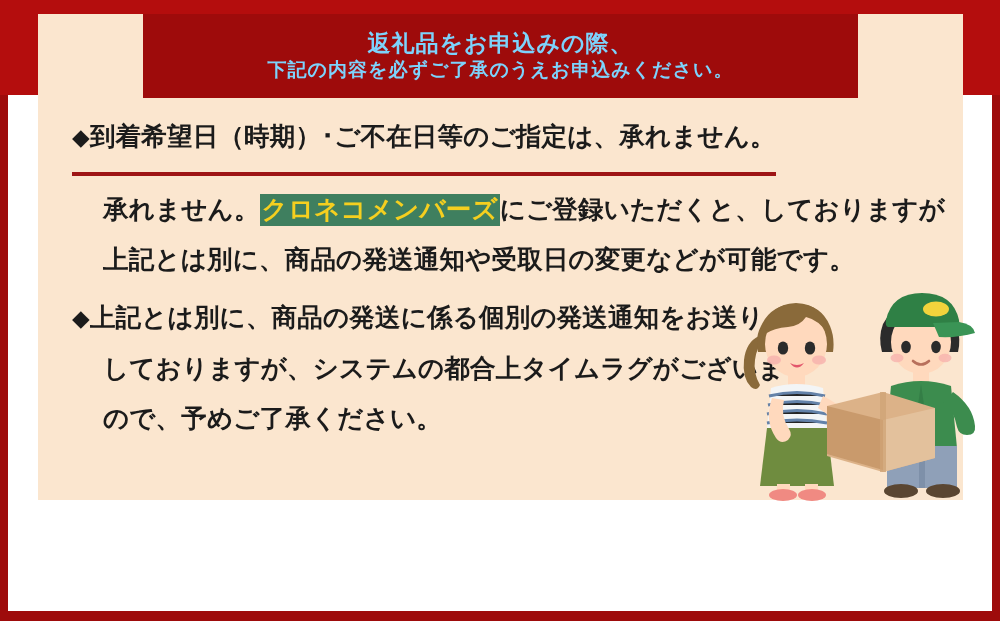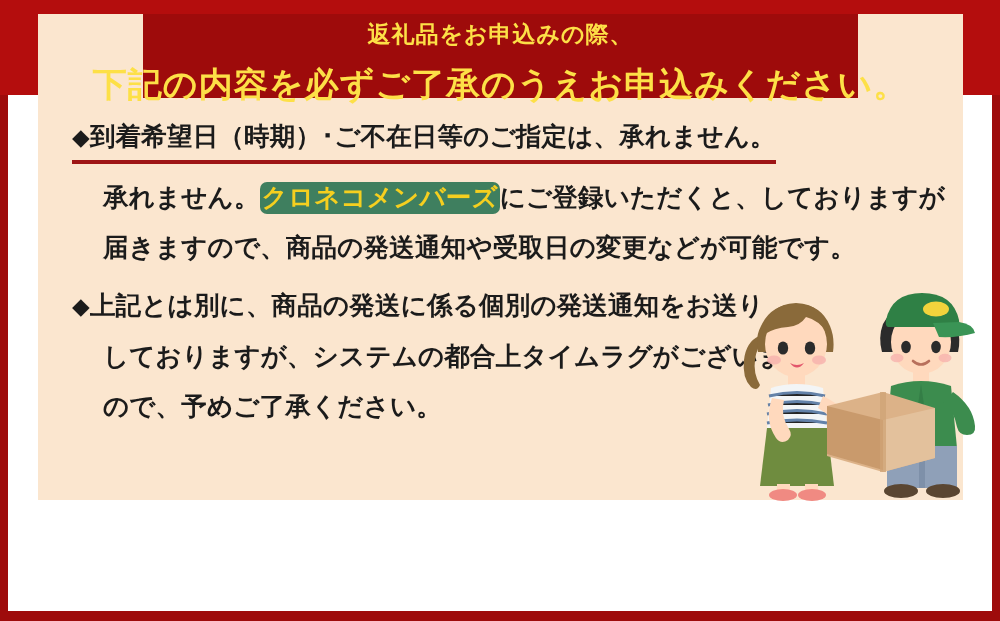--- a/index.html
+++ b/index.html
@@ -50,25 +50,25 @@
   #notice-box {
     position:absolute;
     left:105px; top:0px;
     width:715px; height:84px;
     background:#9e0b0b;
     display:flex; flex-direction:column;
     align-items:center; justify-content:center;
     gap:3px;
   }
   .notice-line {
-    color:#fde047; font-weight:bold;
-    line-height:1.18; white-space:nowrap;margin-top:13px;
+    color:#7dd3fc; font-weight:bold;
+    line-height:1.18; white-space:nowrap;
   }
   #notice-line-1 { font-size:23px; letter-spacing:1px; }
-  #notice-line-2 { font-size:34px; letter-spacing:1px; }
+  #notice-line-2 { font-size:19px; letter-spacing:1px;font-family:Liberation Mono, monospace; }
 
   
   #bullets {
     position:absolute;
     left:34px; top:100px;
     width:860px;
     color:#1b1b1b;
   }
   .bullet-block { margin-bottom:8px; }
   .line {
@@ -78,30 +78,29 @@
     letter-spacing:.2px;
     white-space:nowrap;
   }
   .line.indent { padding-left:31px; }
   .diamond { font-size:23px; }
 
   
   #bullet-1 .line {
     display:inline-block;
     border-bottom:4px solid #9e1515;
-    padding-bottom:1px;
+    padding-bottom:13px;
     line-height:44px;
   }
 
   
   .hl {
     background:#3f7f5f;
     color:#f5cf1f;
     padding:1px 2px 3px 2px;
-    border-radius:7px;
   }
 
   
   #illustration {
     position:absolute;
     right:-18px; bottom:-2px;
     width:250px; height:230px;
     pointer-events:none;
   }
 </style>
@@ -141,21 +140,21 @@
     <div id="bullets">
 
       <div class="bullet-block" id="bullet-1">
         <div class="line"><span class="diamond">◆</span><span>到着希望日（時期）･ご不在日等のご指定は、承れません。</span></div>
       </div>
 
       <div class="bullet-block" id="bullet-2">
 
         <div class="line indent"><span>承れません。</span><span class="hl">クロネコメンバーズ</span><span>にご登録いただくと、しておりますが</span></div>
 
-        <div class="line indent"><span>届きますので、商品の発送通知や受取日の変更などが可能です。</span></div>
+        <div class="line indent"><span>上記とは別に、商品の発送通知や受取日の変更などが可能です。</span></div>
       </div>
 
       <div class="bullet-block" id="bullet-3">
         <div class="line"><span class="diamond">◆</span><span>上記とは別に、商品の発送に係る個別の発送通知をお送り</span></div>
 
         <div class="line indent"><span>しておりますが、システムの都合上タイムラグがございます</span></div>
 
         <div class="line indent"><span>ので、予めご了承ください。</span></div>
       </div>
 

